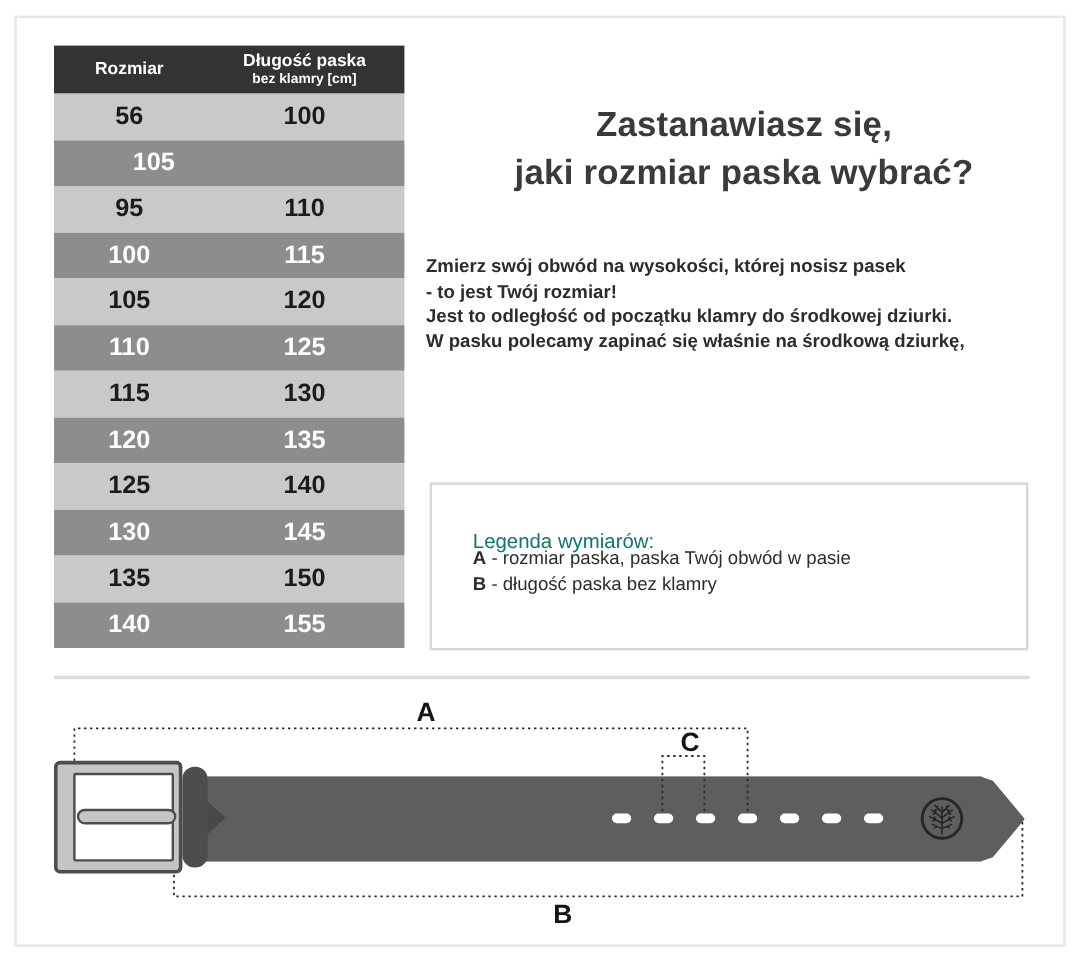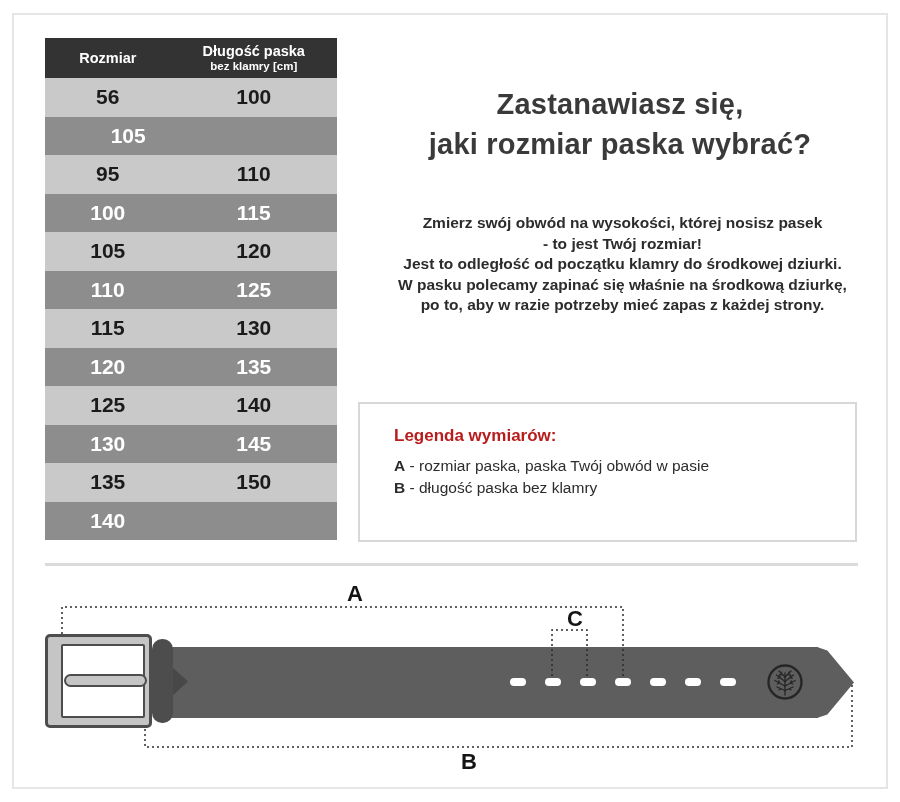--- a/index.html
+++ b/index.html
@@ -20,25 +20,25 @@
   .th2 .l2{font-size:11.5px;display:block;}
   .trow{display:flex;height:38.5px;align-items:center;font-weight:bold;font-size:21px;}
   .trow:nth-child(odd){background:#c9c9c9;color:#1b1b1b;}
   .trow:nth-child(even){background:#8d8d8d;color:#ffffff;}
   .td1{width:43%;text-align:center;}
   .td2{width:57%;text-align:center;}
 
   
   .heading{position:absolute;left:350px;top:84px;width:540px;text-align:center;
     font-weight:bold;font-size:29px;line-height:40px;color:#3a3a3a;letter-spacing:.2px;}
-  .paragraph{position:absolute;left:355px;top:213px;width:535px;text-align:center;
+  .paragraph{position:absolute;left:355px;top:213px;width:535px;text-align:left;
     font-weight:bold;font-size:15.5px;line-height:20.6px;color:#2c2c2c;}
   .legend-box{position:absolute;left:358px;top:402px;width:499px;height:140px;
     border:2px solid #d8d8d8;box-sizing:border-box;}
-  .legend-title{position:absolute;left:34px;top:22px;font-weight:bold;font-size:17px;color:#b91c1c;}
+  .legend-title{position:absolute;left:34px;top:38px;font-weight:normal;font-size:17px;color:#0f766e;}
   .legend-items{position:absolute;left:34px;top:51px;font-size:15.5px;line-height:22px;color:#2c2c2c;}
   .legend-items .key{font-weight:bold;}
 
   
   .separator{position:absolute;left:45px;top:563px;width:813px;height:3px;background:#dadada;}
 
   
   .strap{position:absolute;left:160px;top:647px;width:658px;height:71px;background:#5e5e5e;z-index:1;}
   .strap-tip{position:absolute;left:817px;top:647px;width:37px;height:71px;background:#5e5e5e;z-index:1;
     clip-path:polygon(0 0,28% 5%,100% 50%,28% 95%,0 100%);}
@@ -114,35 +114,35 @@
       <div class="trow">
         <div class="td1">130</div>
         <div class="td2">145</div>
       </div>
       <div class="trow">
         <div class="td1">135</div>
         <div class="td2">150</div>
       </div>
       <div class="trow">
         <div class="td1">140</div>
+        <div class="td2">155</div>
       </div>
     </div>
 </div>
 
 <div class="heading">
   <div>Zastanawiasz się,</div>
   <div>jaki rozmiar paska wybrać?</div>
 </div>
 
 <div class="paragraph">
   <div>Zmierz swój obwód na wysokości, której nosisz pasek</div>
   <div>- to jest Twój rozmiar!</div>
   <div>Jest to odległość od początku klamry do środkowej dziurki.</div>
   <div>W pasku polecamy zapinać się właśnie na środkową dziurkę,</div>
-  <div>po to, aby w razie potrzeby mieć zapas z każdej strony.</div>
 </div>
 
 <div class="legend-box">
   <div class="legend-title">Legenda wymiarów:</div>
   <div class="legend-items">
     <div><span class="key">A</span> <span>- rozmiar paska, paska Twój obwód w pasie</span></div>
     <div><span class="key">B</span> <span>- długość paska bez klamry</span></div>
   </div>
 </div>
 

